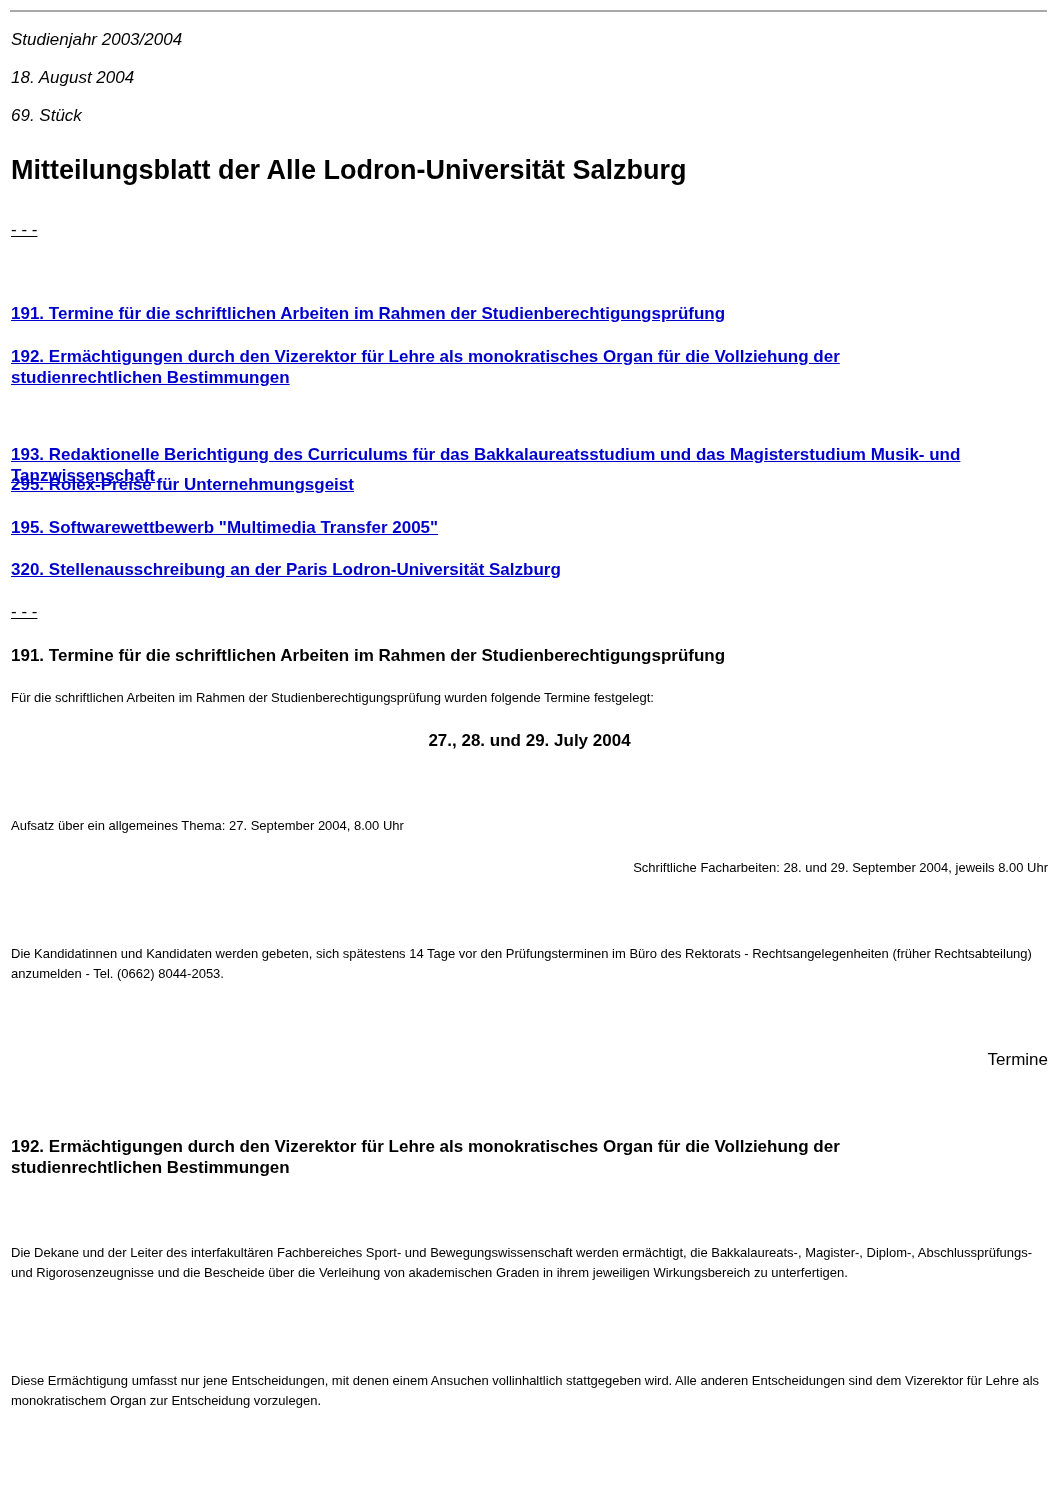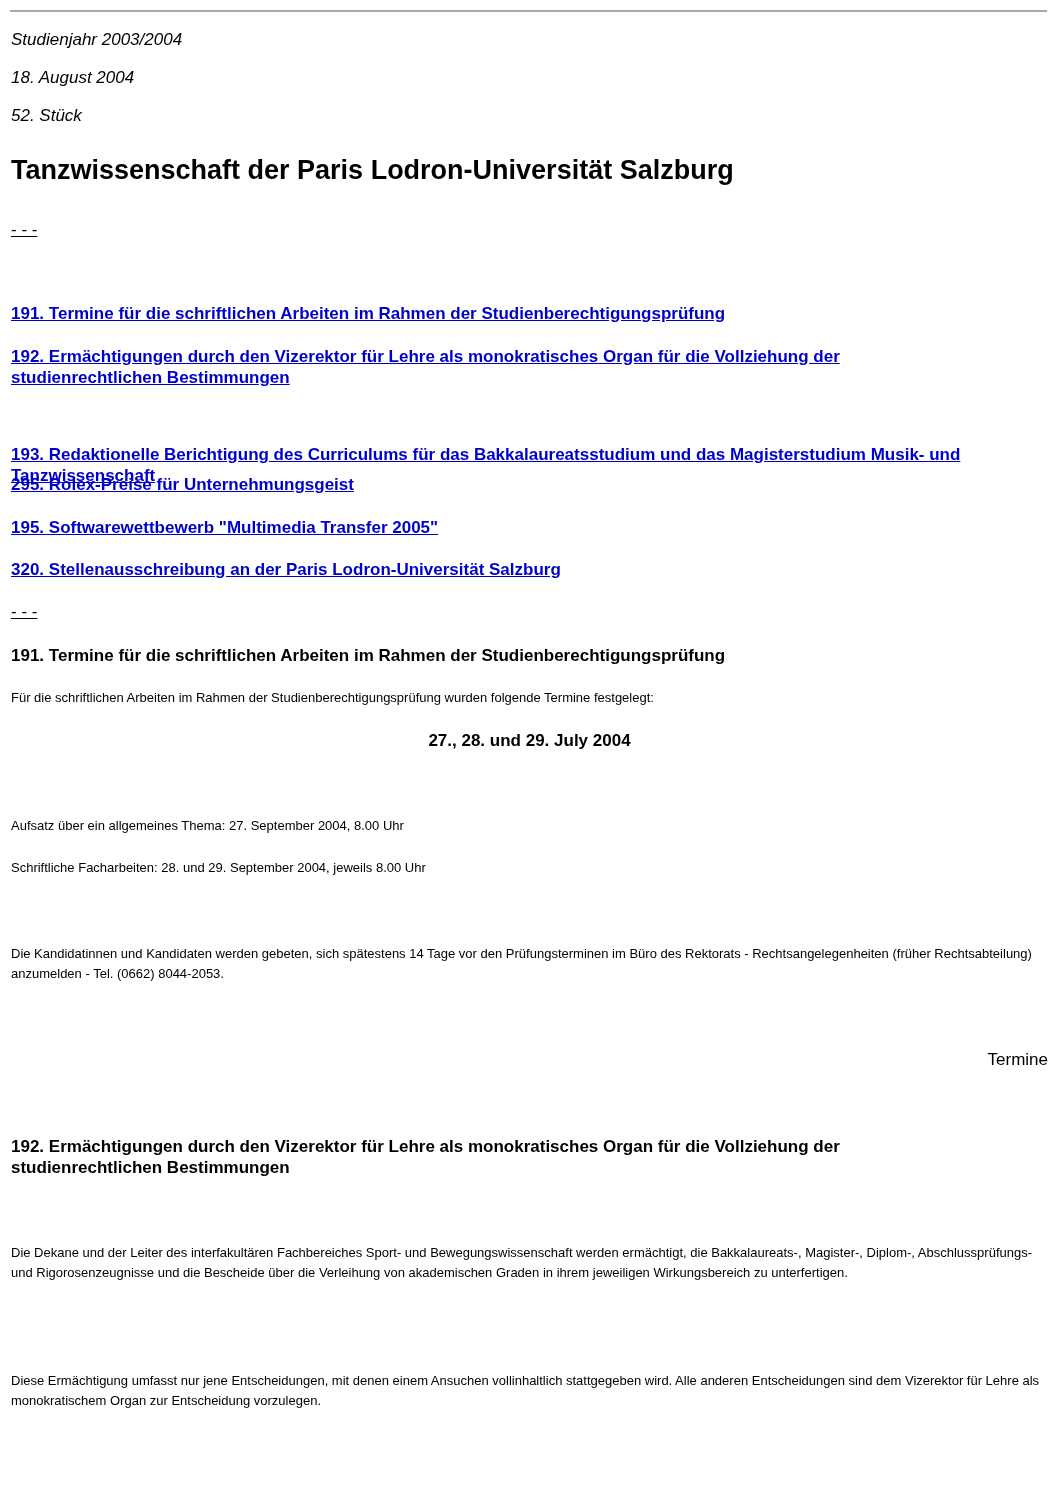--- a/index.html
+++ b/index.html
@@ -80,22 +80,22 @@
   </style>
 </head>
 <body>
 
 <div class="top-rule"></div>
 
 <div class="page">
 
   <div class="abs meta" style="top:30px;">Studienjahr 2003/2004</div>
   <div class="abs meta" style="top:68px;">18. August 2004</div>
-  <div class="abs meta" style="top:106px;">52. Stück</div>
-  <div class="abs title" style="top:154px;">Tanzwissenschaft der Paris Lodron-Universität Salzburg</div>
+  <div class="abs meta" style="top:106px;">69. Stück</div>
+  <div class="abs title" style="top:154px;">Mitteilungsblatt der Alle Lodron-Universität Salzburg</div>
   <a class="abs sep" style="top:220px;">- - -</a>
 
   <div class="abs" style="top:303px;">
     <a class="toc-link">191. Termine für die schriftlichen Arbeiten im Rahmen der Studienberechtigungsprüfung</a>
   </div>
   <div class="abs" style="top:346px;">
     <a class="toc-link" style="width:960px;">192. Ermächtigungen durch den Vizerektor für Lehre als monokratisches Organ für die Vollziehung der studienrechtlichen Bestimmungen</a>
   </div>
   <div class="abs" style="top:410px;">
     <a class="toc-link" style="width:990px;margin-top:34px;">193. Redaktionelle Berichtigung des Curriculums für das Bakkalaureatsstudium und das Magisterstudium Musik- und Tanzwissenschaft</a>
@@ -108,21 +108,21 @@
   </div>
   <div class="abs" style="top:559px;">
     <a class="toc-link">320. Stellenausschreibung an der Paris Lodron-Universität Salzburg</a>
   </div>
   <a class="abs sep" style="top:602px;">- - -</a>
 
   <div class="abs heading" style="top:645px;">191. Termine für die schriftlichen Arbeiten im Rahmen der Studienberechtigungsprüfung</div>
   <div class="abs para" style="top:688px;">Für die schriftlichen Arbeiten im Rahmen der Studienberechtigungsprüfung wurden folgende Termine festgelegt:</div>
   <div class="abs center" style="top:731px;">27., 28. und 29. July 2004</div>
   <div class="abs para" style="top:816px;">Aufsatz über ein allgemeines Thema: 27. September 2004, 8.00 Uhr</div>
-  <div class="abs para" style="top:858px;">Schriftliche Facharbeiten: 28. und 29. September 2004, jeweils 8.00 Uhr</div>
+  <div class="abs para" style="top:858px;text-align:right;">Schriftliche Facharbeiten: 28. und 29. September 2004, jeweils 8.00 Uhr</div>
   <div class="abs para" style="top:944px;">Die Kandidatinnen und Kandidaten werden gebeten, sich spätestens 14 Tage vor den Prüfungsterminen im Büro des Rektorats - Rechtsangelegenheiten (früher Rechtsabteilung) anzumelden - Tel. (0662) 8044-2053.</div>
   <div class="abs right" style="top:1050px;">Termine</div>
 
   <div class="abs heading" style="top:1136px; width:960px;">192. Ermächtigungen durch den Vizerektor für Lehre als monokratisches Organ für die Vollziehung der studienrechtlichen Bestimmungen</div>
   <div class="abs para" style="top:1243px;">Die Dekane und der Leiter des interfakultären Fachbereiches Sport- und Bewegungswissenschaft werden ermächtigt, die Bakkalaureats-, Magister-, Diplom-, Abschlussprüfungs- und Rigorosenzeugnisse und die Bescheide über die Verleihung von akademischen Graden in ihrem jeweiligen Wirkungsbereich zu unterfertigen.</div>
   <div class="abs para" style="top:1371px;">Diese Ermächtigung umfasst nur jene Entscheidungen, mit denen einem Ansuchen vollinhaltlich stattgegeben wird. Alle anderen Entscheidungen sind dem Vizerektor für Lehre als monokratischem Organ zur Entscheidung vorzulegen.</div>
 
 </div>
 
 </body></html>

